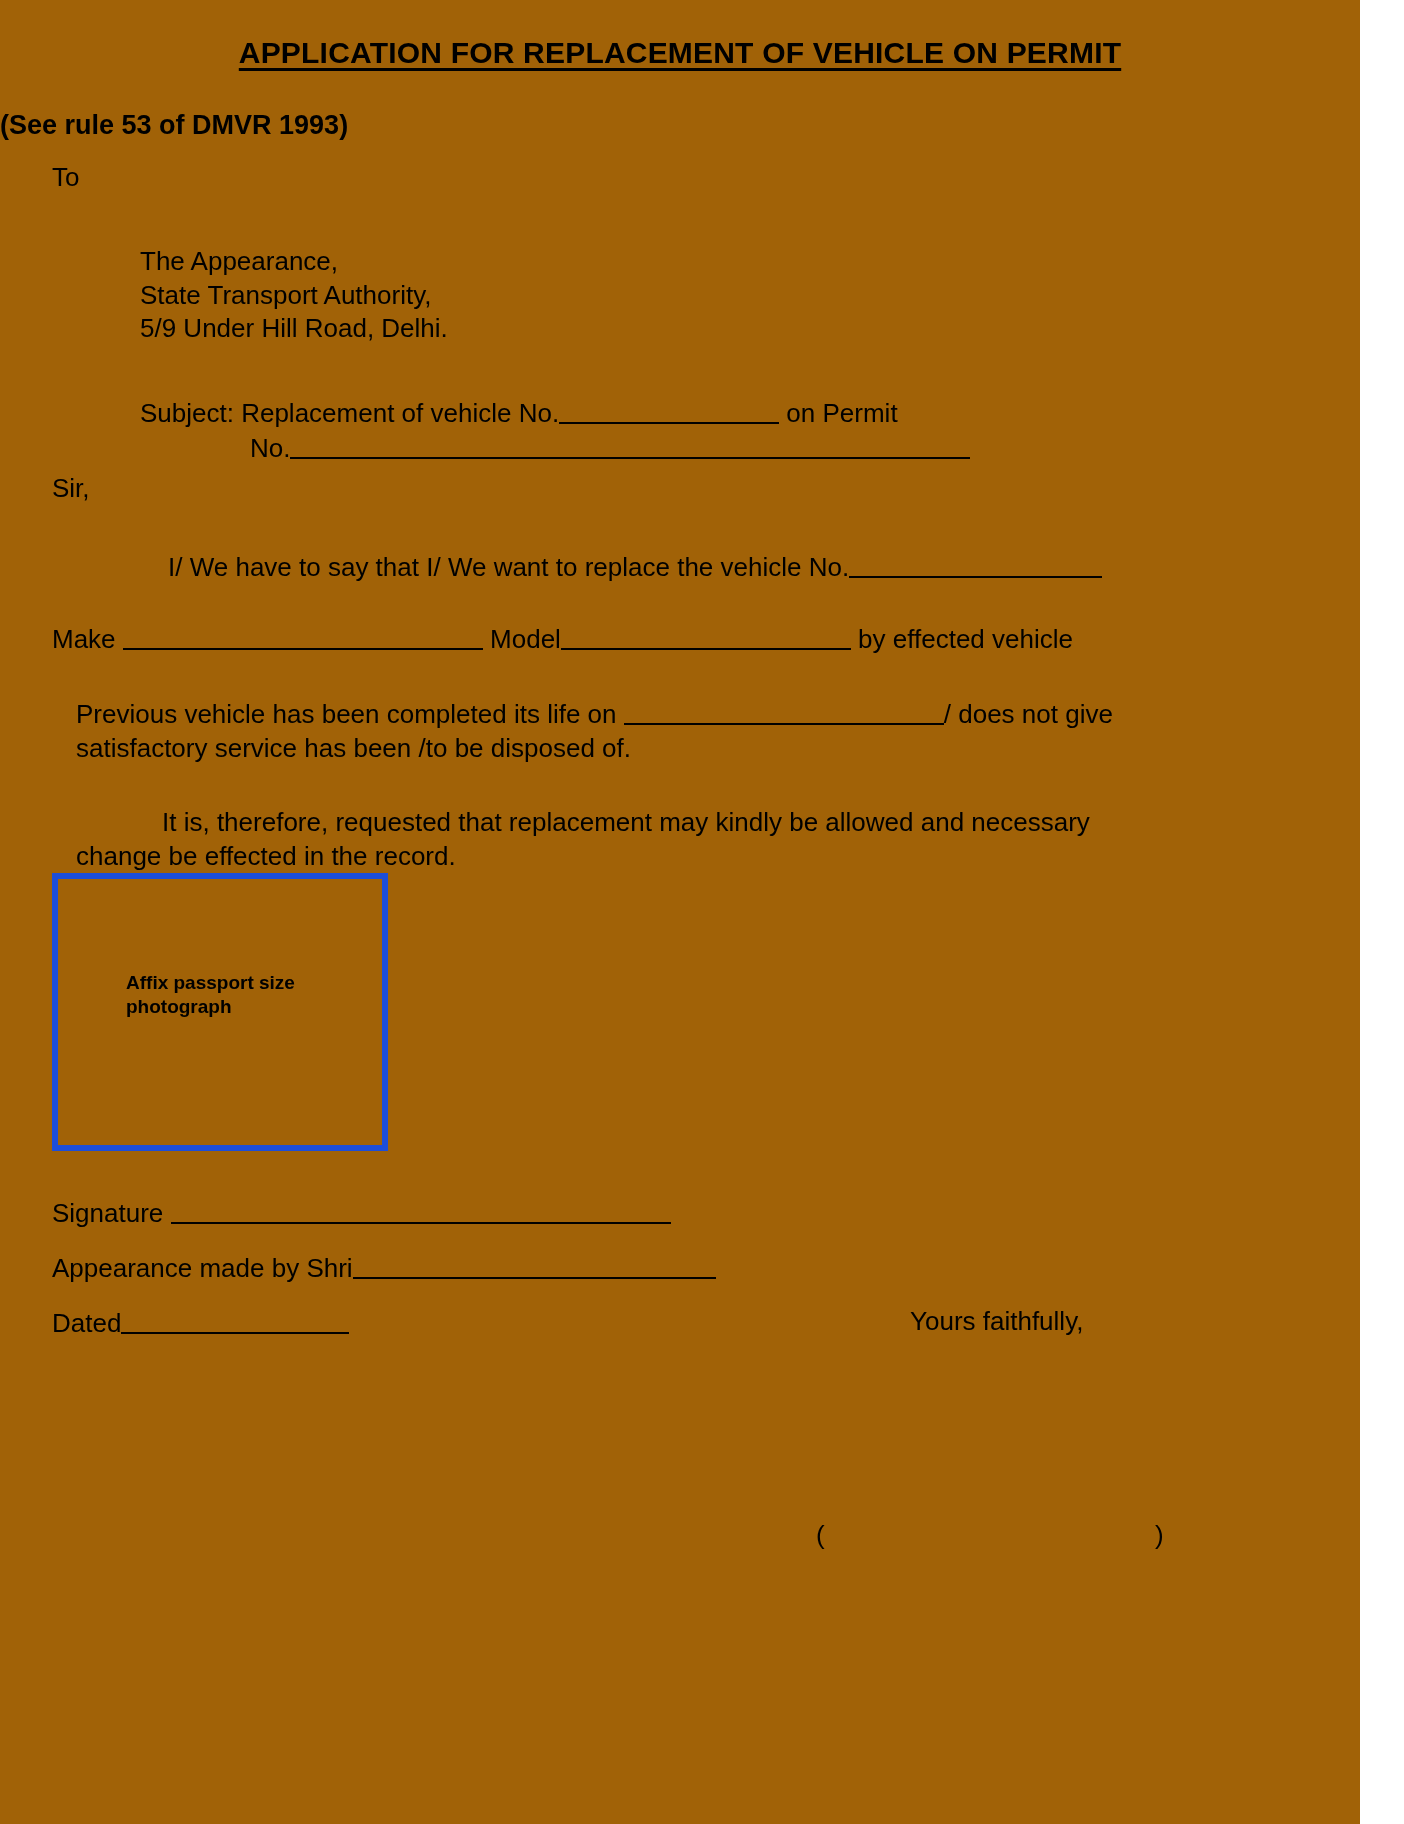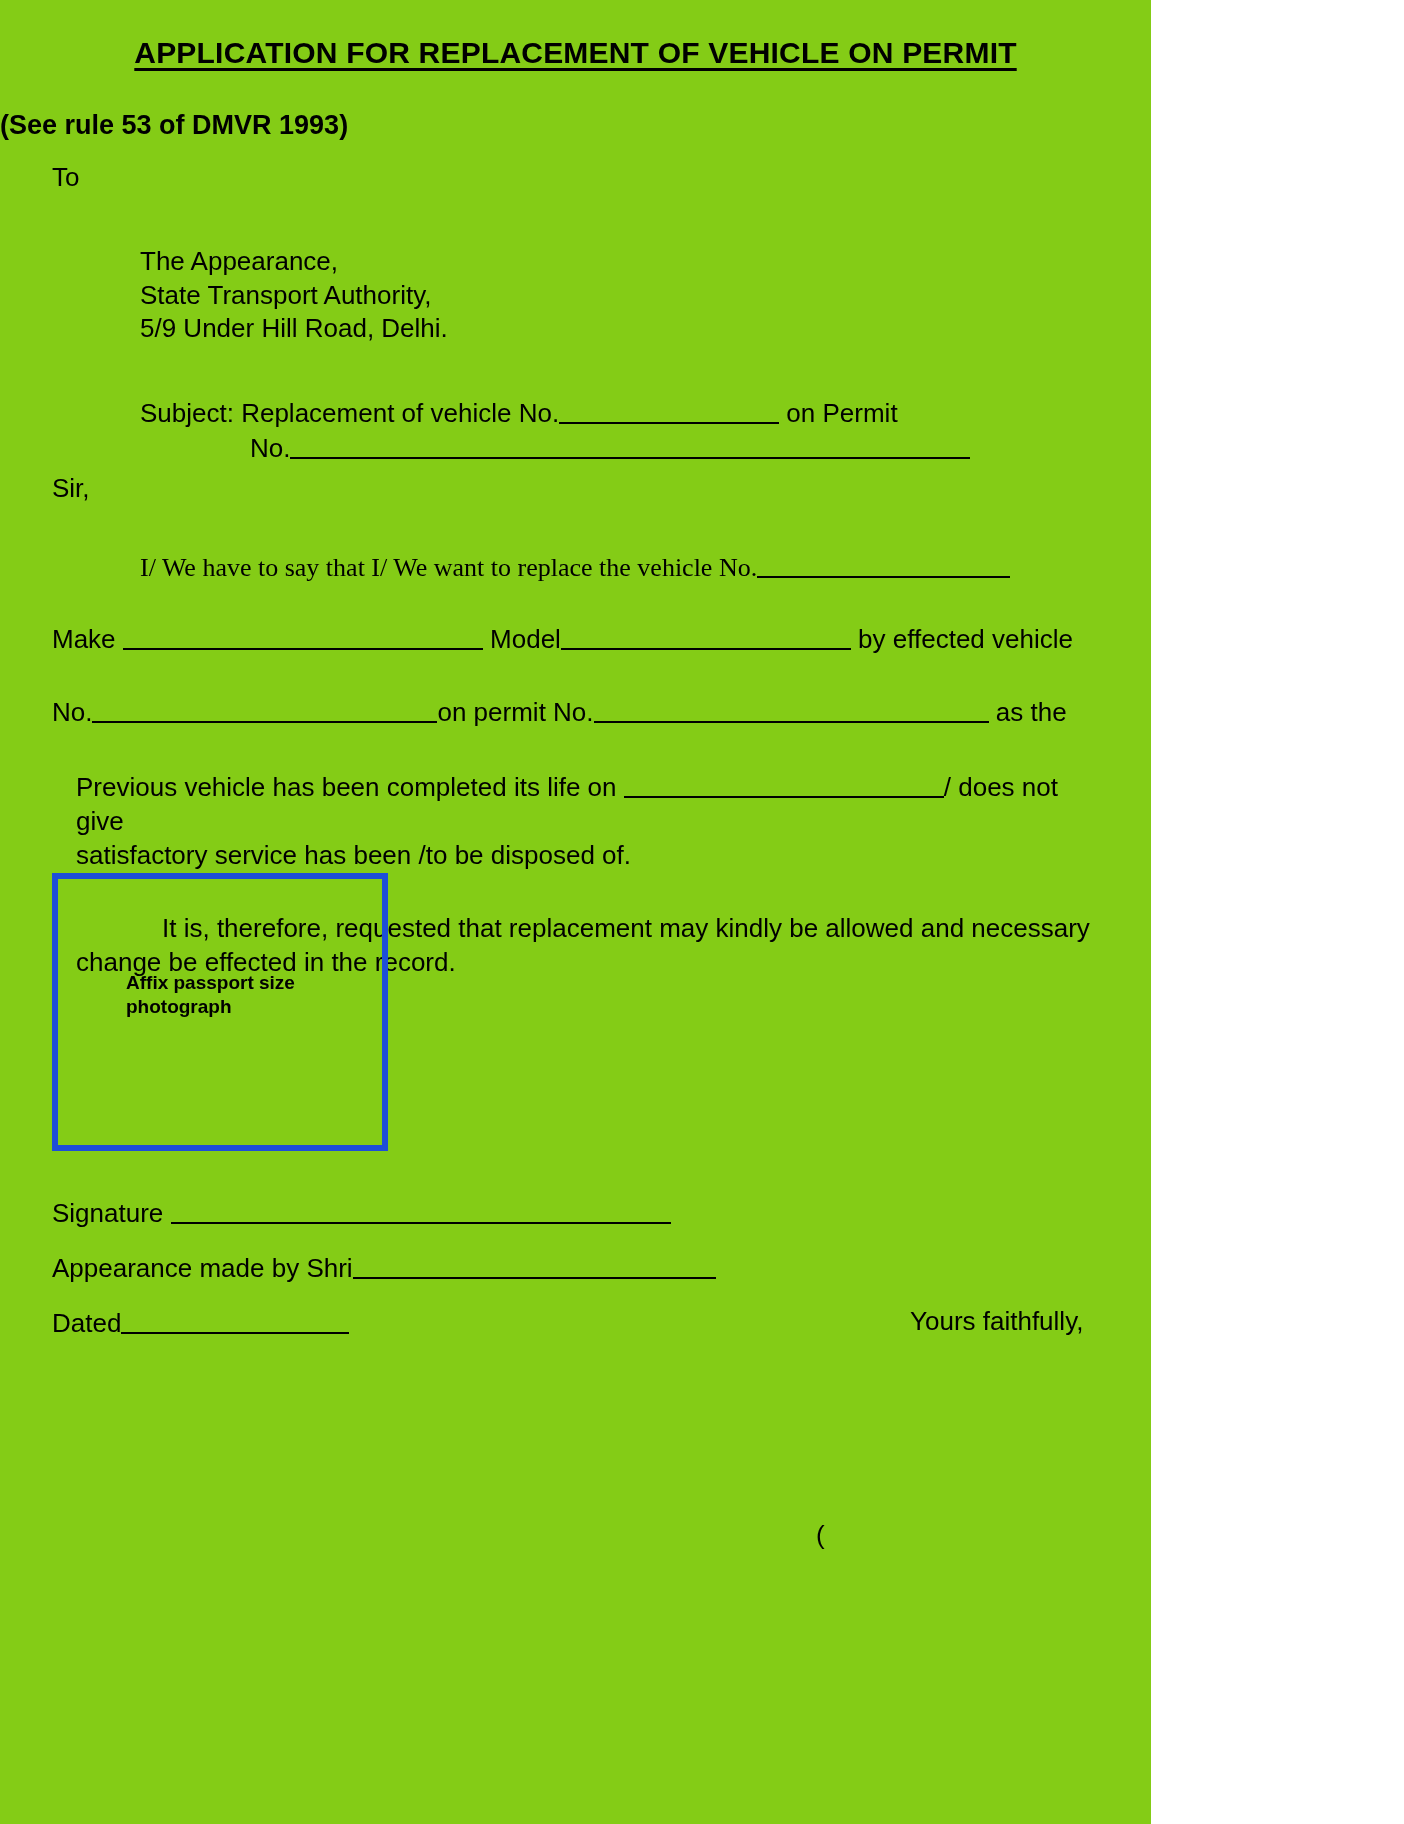--- a/index.html
+++ b/index.html
@@ -6,23 +6,23 @@
     margin: 0;
     padding: 0;
     background: #ffffff;
   }
   body {
     font-family: "Liberation Sans", sans-serif;
     color: #000000;
   }
   .page {
     position: relative;
-    width: 1151px;
+    width: 1360px;
     height: 1824px;
-    background: #84cc16;
+    background: #a16207;
     overflow: hidden;
     box-sizing: border-box;
     padding: 0;
   }
   .doc-title {
     text-align: center;
     font-size: 30px;
     letter-spacing: 0.2px;
     margin: 36px 0 0 0;
     padding: 0 60px;
@@ -60,24 +60,23 @@
     white-space: nowrap;
   }
   .subject-cont {
     margin-left: 110px;
     white-space: nowrap;
   }
   .sir-label {
     margin-top: 6px;
   }
   .para-indent {
-    margin-left: 88px;
+    margin-left: 116px;
     margin-top: 44px;
     white-space: nowrap;
-    font-family: Liberation Serif, serif;
   }
   .row-line {
     margin-top: 38px;
     white-space: nowrap;
   }
   .para-block {
     margin-top: 40px;
     margin-left: 24px;
   }
   .para-block .first-indent {
@@ -178,21 +177,20 @@
       <div class="subject-line"><span>Subject: Replacement of vehicle No.</span><span class="blank b-vehno"></span> <span>on Permit</span></div>
       <div class="subject-cont"><span>No.</span><span class="blank b-permno"></span></div>
     </div>
 
     <div class="sir-label">Sir,</div>
 
     <div class="para-indent"><span>I/ We have to say that I/ We want to replace the vehicle No.</span><span class="blank b-ivehno"></span></div>
 
     <div class="row-line"><span>Make</span> <span class="blank b-make"></span> <span>Model</span><span class="blank b-model"></span> <span>by effected vehicle</span></div>
 
-    <div class="row-line"><span>No.</span><span class="blank b-no2"></span><span>on permit No.</span><span class="blank b-permit2"></span> <span>as the</span></div>
 
     <div class="para-block">
       <div><span>Previous vehicle has been completed its life on</span> <span class="blank b-life"></span><span>/ does not give</span></div>
       <div>satisfactory service has been /to be disposed of.</div>
     </div>
 
     <div class="para-block">
       <div><span class="first-indent"></span><span>It is, therefore, requested that replacement may kindly be allowed and necessary</span></div>
       <div>change be effected in the record.</div>
     </div>

